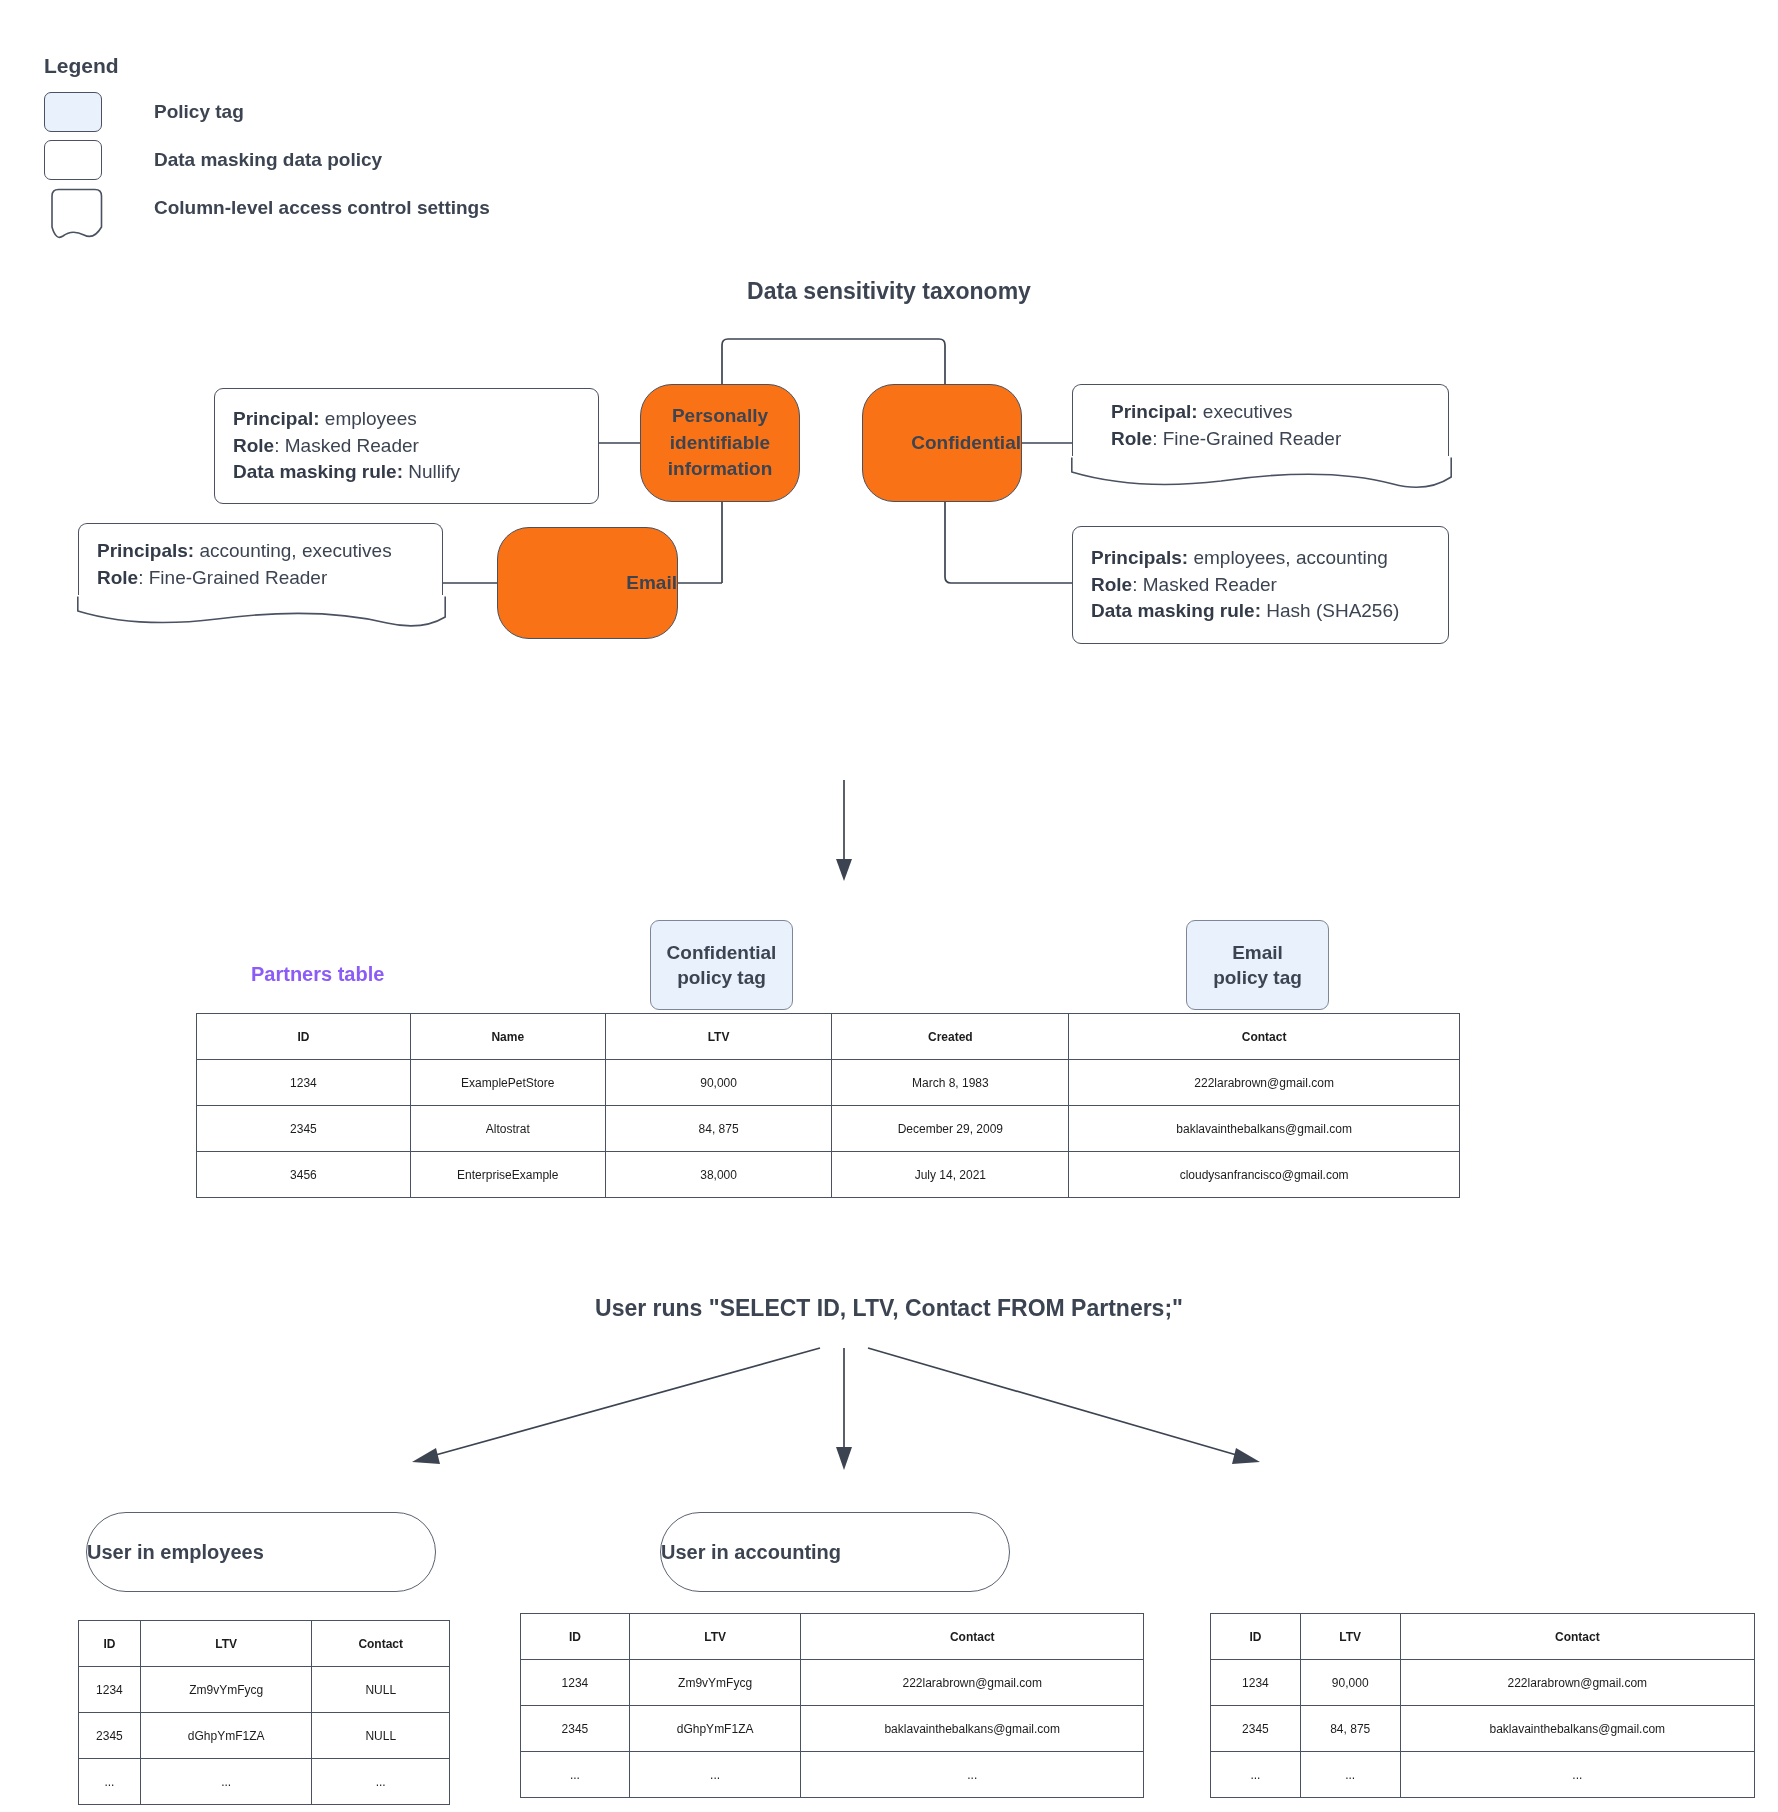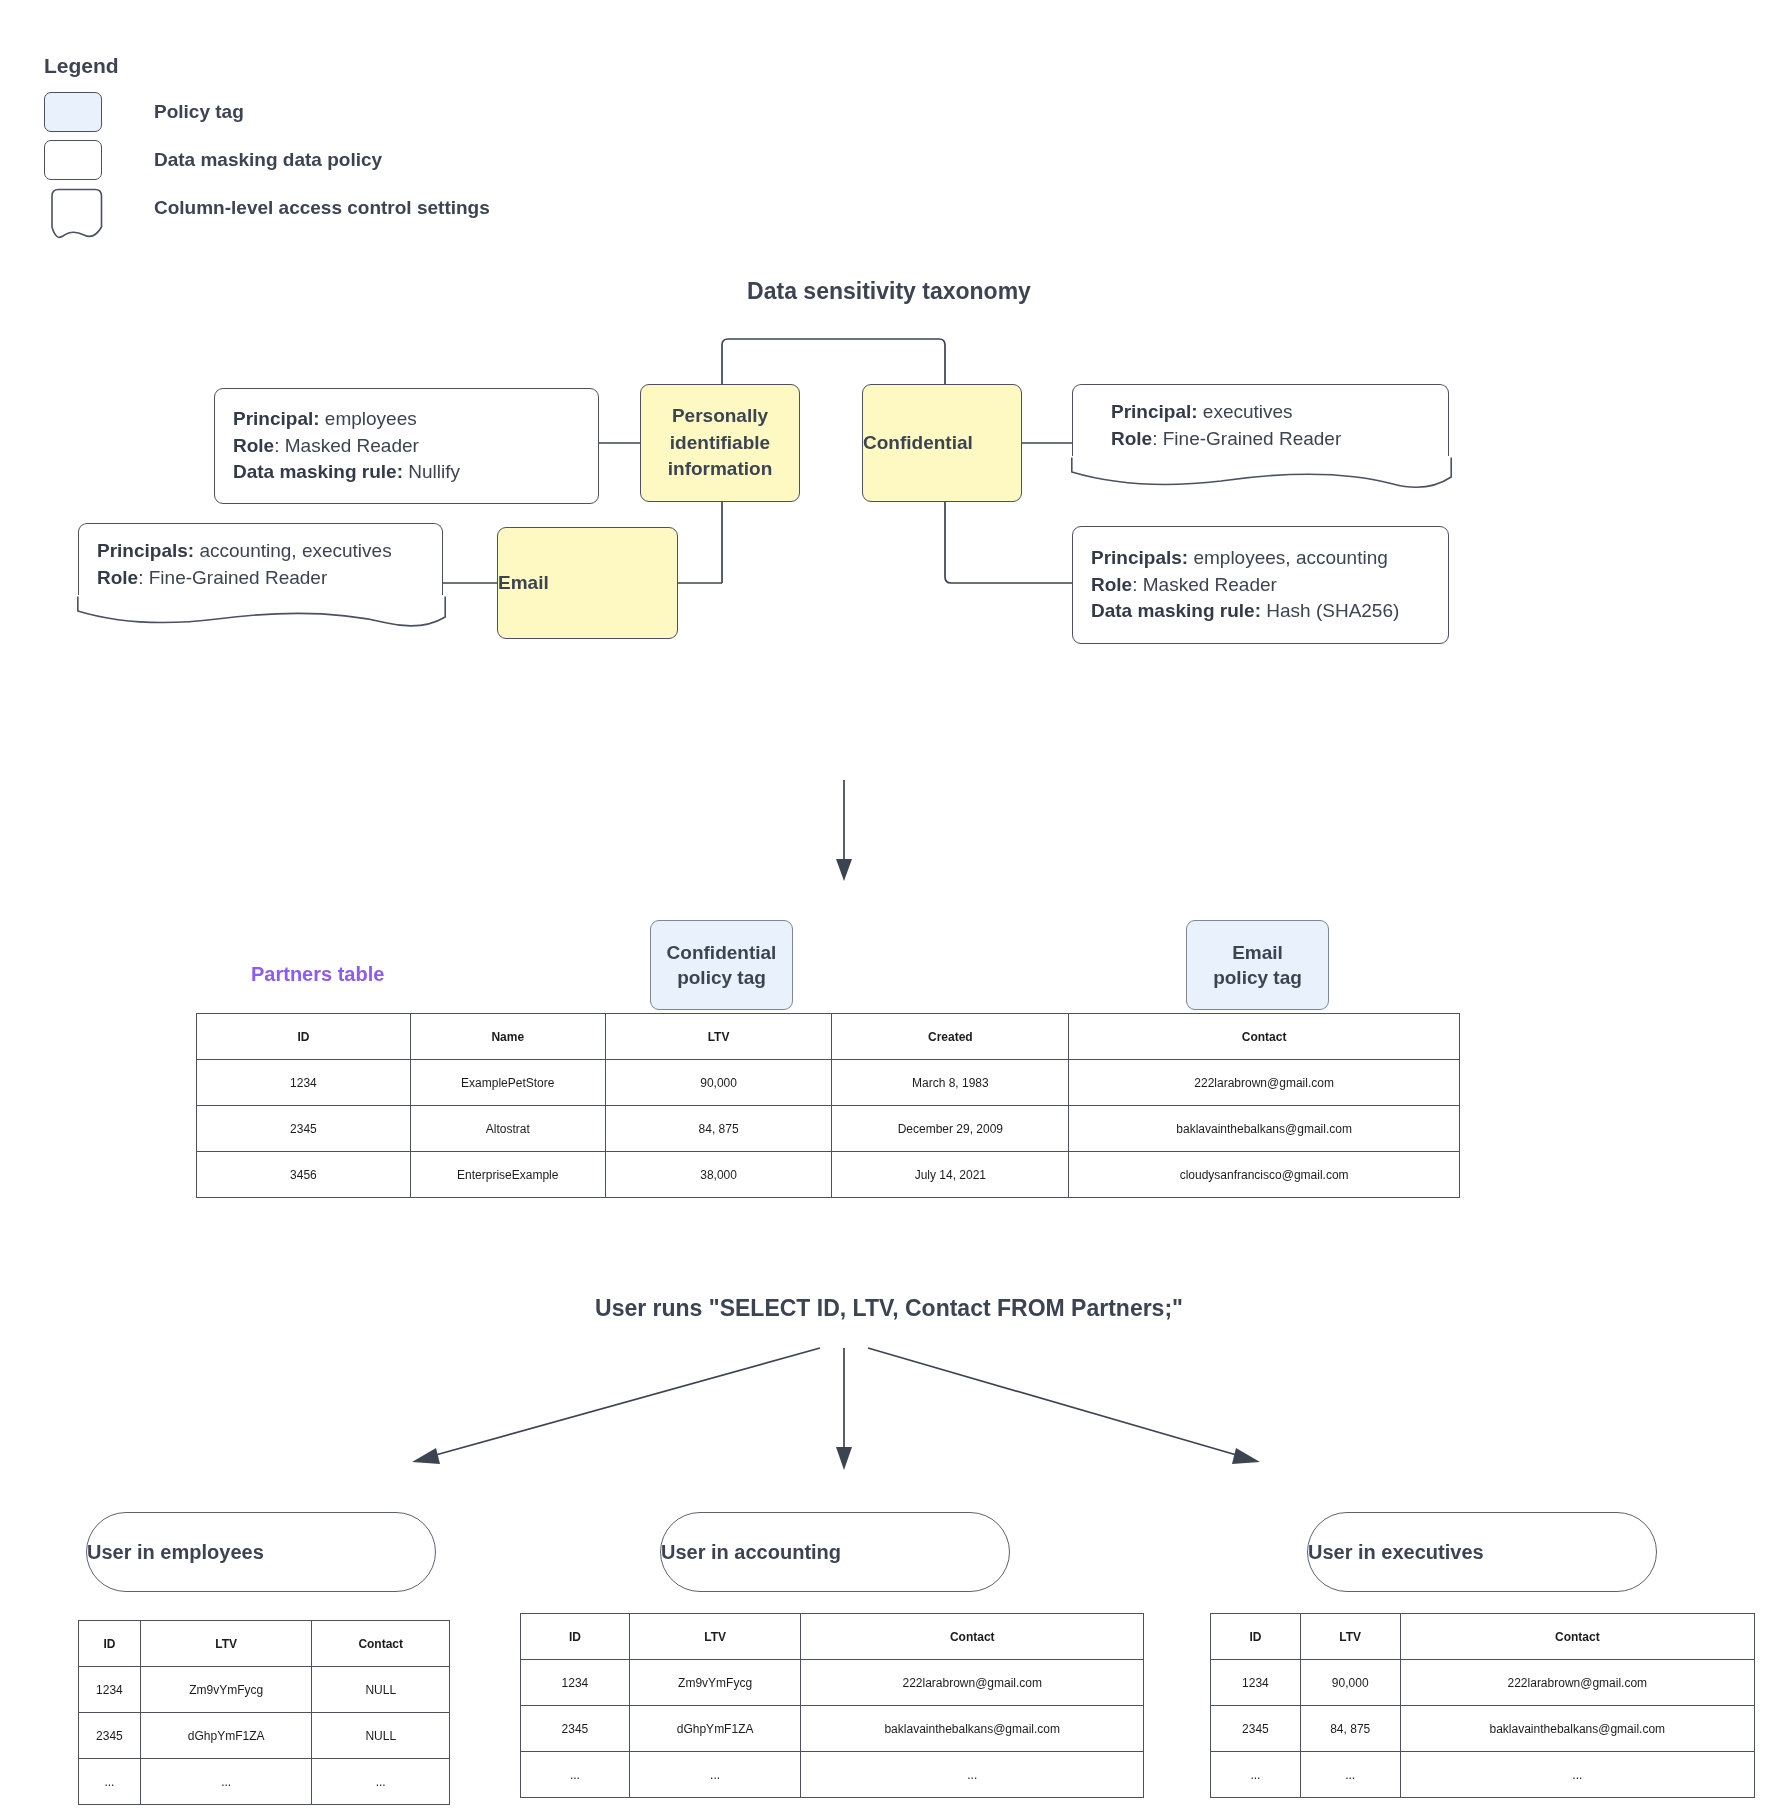--- a/index.html
+++ b/index.html
@@ -46,24 +46,25 @@
     border: 1.6px solid #4a5160;
     border-radius: 9px;
     background: #ffffff;
     display: flex;
     align-items: center;
     font-size: 19px;
     line-height: 1.42;
     color: #3c4452;
   }
   .node.tag {
-    background: #fef9c3;
-    justify-content: flex-start;
+    background: #f97316;
+    justify-content: flex-end;
     text-align: center;
     font-weight: bold;
+    border-radius: 32px;
   }
   .node.info {
     padding: 0 18px;
     background: #ffffff;
   }
   .node.info .txt { width: 100%; }
   .node b { font-weight: bold; color: #333b48; }
 
   
   .node.wavy { border-bottom: none; overflow: visible; }
@@ -340,23 +341,20 @@
         <td>baklavainthebalkans@gmail.com</td>
       </tr>
       <tr>
         <td>...</td>
         <td>...</td>
         <td>...</td>
       </tr>
     </tbody>
   </table>
 
-  <div class="oval" style="left:1307px;top:1512px;width:350px;height:80px;">
-    <span>User in executives</span>
-  </div>
   <table class="dtable rtable" style="left:1210px;top:1613px;width:545px;">
     <thead>
       <tr>
         <th style="width:90px;">ID</th>
         <th style="width:100px;">LTV</th>
         <th style="width:355px;">Contact</th>
       </tr>
     </thead>
     <tbody>
       <tr>

